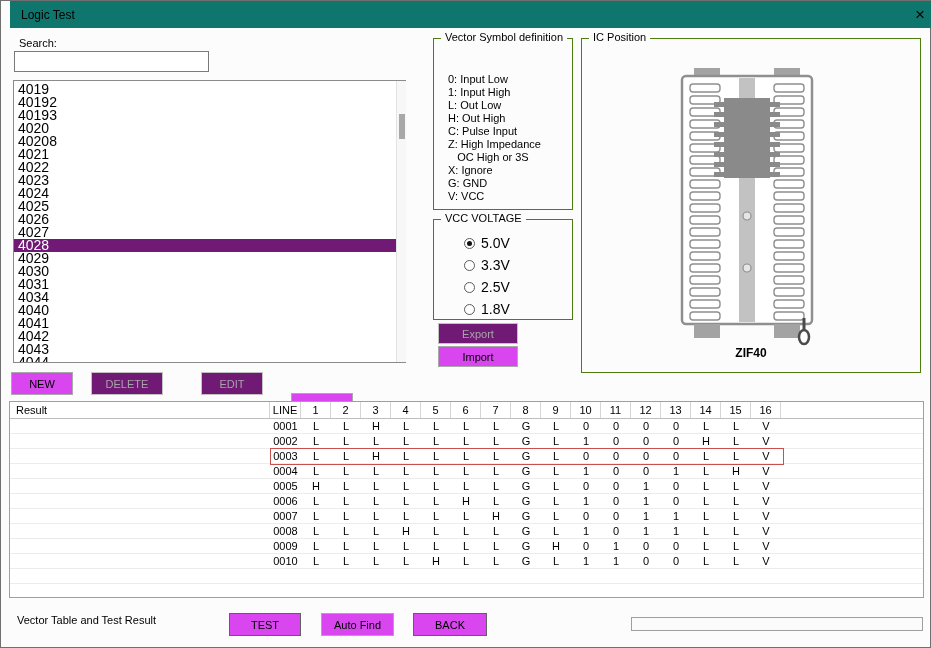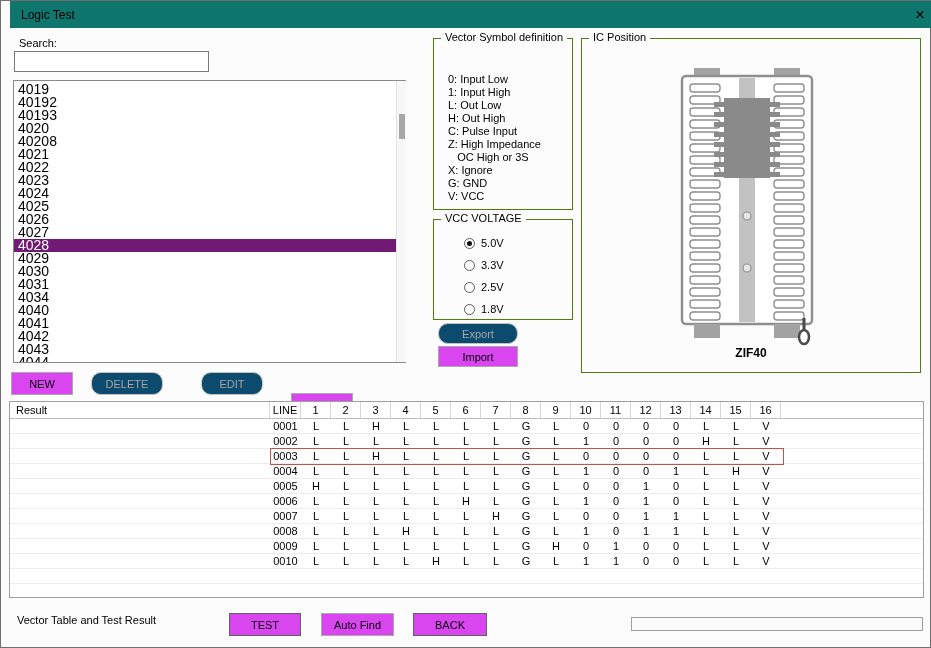--- a/index.html
+++ b/index.html
@@ -27,21 +27,21 @@
   .listbox { position:absolute; left:12px; top:79px; width:393px; height:283px;
     border:1px solid #8a8a8a; background:#fff; overflow:hidden; padding-top:2px; }
   .list-item { height:13px; line-height:13px; font-size:14px; padding-left:4px; white-space:nowrap; }
   .list-item.selected { background:#701a75; color:#fff; }
   .list-scrollbar { position:absolute; left:395px; top:80px; width:10px; height:281px;
     background:#f7f7f7; border-left:1px solid #e3e3e3; }
   .list-scrollbar .thumb { position:absolute; left:2px; top:33px; width:6px; height:25px; background:#a8a8a8; }
   
   .btn { position:absolute; height:23px; background:#d946ef; border:1px solid #a9a9a9;
     font-family:"Liberation Sans",sans-serif; font-size:11px; display:flex; align-items:center; justify-content:center; cursor:pointer; }
-  .btn.disabled { color:#a6a6a6; border-color:#c2c2c2; background:#0c4a6e; cursor:default;border-radius:10px; }
+  .btn.disabled { color:#a6a6a6; border-color:#c2c2c2; background:#701a75; cursor:default; }
   #btn-new { left:10px; top:371px; width:62px; }
   #btn-delete { left:90px; top:371px; width:72px; }
   #btn-edit { left:200px; top:371px; width:62px; }
   #btn-copy { left:290px; top:392px; width:62px; }
   #btn-export { left:437px; top:322px; width:80px; height:21px; }
   #btn-import { left:437px; top:345px; width:80px; height:21px; }
   #btn-test { left:228px; top:612px; width:72px; border-color:#616161; }
   #btn-autofind { left:320px; top:612px; width:73px; }
   #btn-back { left:412px; top:612px; width:74px; border-color:#616161; }
   
@@ -49,21 +49,21 @@
   .group > .legend { position:absolute; top:-8px; left:7px; background:#fcfcfc; padding:0 4px; font-size:11px; white-space:nowrap; }
   #grp-symbols { left:432px; top:37px; width:140px; height:172px; }
   #symbol-lines { position:absolute; left:14px; top:34px; right:4px; }
   .sym-line { font-size:11px; line-height:13px; white-space:pre; }
   #grp-vcc { left:432px; top:218px; width:140px; height:101px; }
   #vcc-options { position:absolute; left:30px; top:16px; }
   .radio-row { display:flex; align-items:center; height:14px; margin-bottom:8px; cursor:pointer; }
   .radio { width:11px; height:11px; border:1px solid #5a5a5a; border-radius:50%; background:#fff;
     display:inline-block; position:relative; margin-right:6px; flex:0 0 auto; }
   .radio.checked::after { content:''; position:absolute; left:2px; top:2px; width:5px; height:5px; border-radius:50%; background:#111; }
-  .radio-label { font-size:11px; }
+  .radio-label { font-size:14px; }
   #grp-ic { left:580px; top:37px; width:340px; height:335px; }
   #zif-svg { position:absolute; left:70px; top:29px; }
   .zif-label { position:absolute; left:0; top:307px; width:100%; text-align:center;
     font-size:12px; font-weight:bold; }
   
   .rtable { position:absolute; left:8px; top:400px; width:915px; height:197px;
     border:1px solid #9f9f9f; background:#fff; overflow:hidden; }
   .thead { display:flex; height:17px; border-bottom:1px solid #bdbdbd; font-size:11px; align-items:stretch; }
   .hcell { border-right:1px solid #d6d6d6; display:flex; align-items:center; justify-content:center; }
   .hcell.result { width:260px; justify-content:flex-start; padding-left:6px; }

